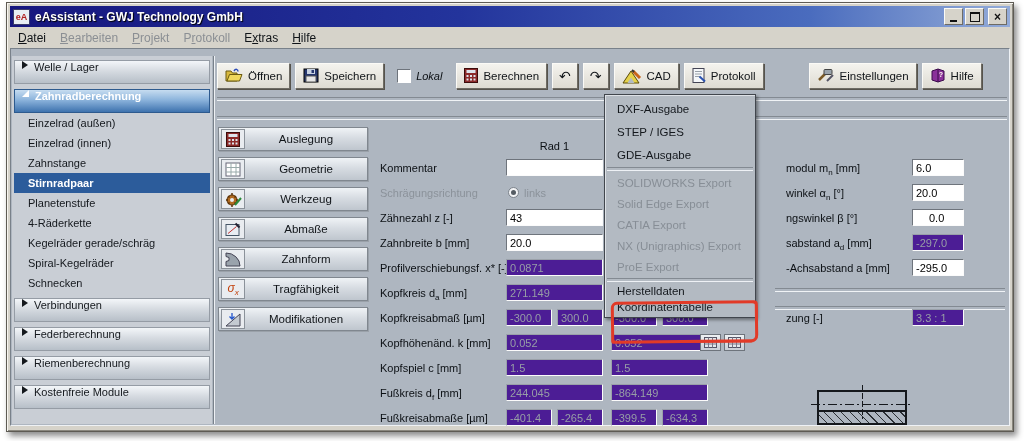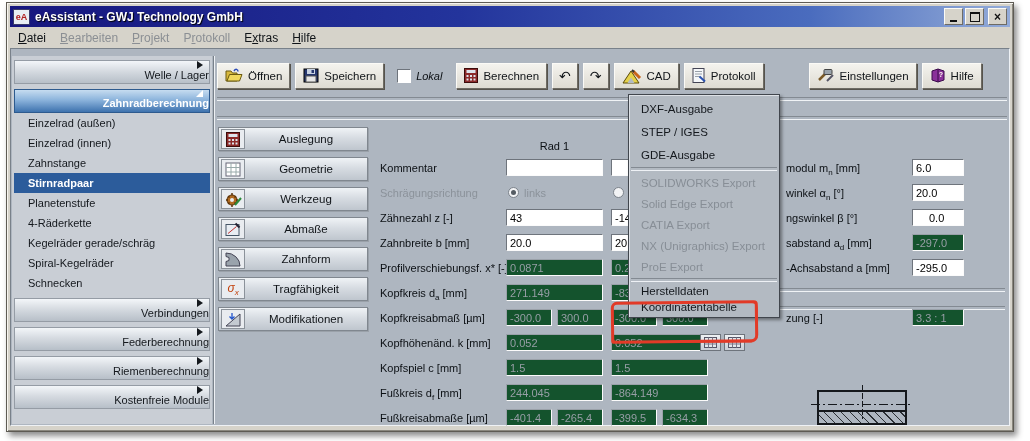--- a/index.html
+++ b/index.html
@@ -26,21 +26,21 @@
   .menubar{left:10px;top:27px;width:1000px;height:21px;background:#d6d3ca;display:flex;align-items:center;padding-left:8px;box-sizing:border-box;}
   .mitem{margin-right:14px;font-size:12px;color:#101418;}
   .mitem.dis{color:#8b8f94;}
 
   .content-bg{left:10px;top:48px;width:1000px;height:378px;background:#aeb6c0;
     border:1px solid;border-color:#79818a #eef1f5 #eef1f5 #79818a;box-sizing:border-box;}
 
   
   .sidebar{left:12px;top:56px;width:200px;height:368px;background:#c9ced5;overflow:hidden;padding:4px 2px 0 2px;box-sizing:border-box;z-index:5;}
   .sb-h{height:22px;margin-top:5px;background:linear-gradient(#f3f6f9,#d6dbe1 45%,#b7bfc8);
-    border:1px solid #959ca5;display:flex;align-items:flex-end;padding-left:7px;color:#14181d;flex-direction:column;}
+    border:1px solid #959ca5;display:flex;align-items:flex-start;padding-left:7px;color:#14181d;}
   .sb-h:first-child{margin-top:0;}
   .sb-h.exp{background:linear-gradient(#c6dcf0,#8cb4dc 45%,#3e72ae);color:#fff;font-weight:bold;border-color:#2d5queue088;}
   .sb-h.exp{border-color:#2d5a8e;}
   .tri-right{width:0;height:0;border-left:6px solid #14181d;border-top:4px solid transparent;border-bottom:4px solid transparent;margin-right:6px;}
   .sb-h.exp .tri-exp{width:0;height:0;border-right:7px solid #fff;border-top:7px solid transparent;margin-right:6px;}
   .sb-i{height:20px;line-height:20px;padding-left:14px;color:#14181d;}
   .sb-i.sel{background:#2c5c9b;color:#fff;font-weight:bold;}
   .vsep{left:213px;top:56px;width:0;height:368px;border-left:1px solid #79818a;border-right:1px solid #eef1f5;z-index:5;}
 
   
@@ -69,29 +69,29 @@
   .snav .lbl{flex:1;text-align:center;font-size:11.5px;color:#101418;}
   .sigma{font-size:12px;font-style:italic;color:#c2410c;}
   .sigma sub{font-size:8px;}
 
   
   .flabel{z-index:5;color:#0c1014;height:17px;line-height:17px;white-space:nowrap;}
   .flabel.dis{color:#8b929a;}
   .flabel sub{font-size:8px;}
   .fld{z-index:5;height:17px;line-height:15px;box-sizing:border-box;background:#fff;color:#000;
     border:1px solid;border-color:#6e747c #fbfbfb #fbfbfb #6e747c;padding:1px 3px;overflow:hidden;white-space:nowrap;}
-  .fld.ro{background:#14532d;color:#979ea6;border-color:#9aa1a9 #fbfbfb #fbfbfb #9aa1a9;}
+  .fld.ro{background:#4c1d95;color:#979ea6;border-color:#9aa1a9 #fbfbfb #fbfbfb #9aa1a9;}
   .rad1-header{left:506px;top:140px;width:97px;text-align:center;z-index:5;color:#0c1014;}
   .radio{width:11px;height:11px;border-radius:50%;background:#f2f3f5;border:1px solid #7b828a;z-index:5;box-sizing:border-box;position:absolute;}
   .radio .dot{width:5px;height:5px;border-radius:50%;background:#555c63;margin:2px 0 0 2px;}
   .minibtn{width:21px;height:17px;background:linear-gradient(#eef1f4,#c9ced5);border:1px solid #6e747c;z-index:6;
     display:flex;align-items:center;justify-content:center;font-size:10px;color:#3a4048;box-sizing:border-box;}
 
   
-  .cadmenu{left:628px;top:94px;width:152px;background:#b3bac2;border:1px solid #41464d;
+  .cadmenu{left:604px;top:94px;width:152px;background:#b3bac2;border:1px solid #41464d;
     box-shadow:inset 1px 1px 0 #dde1e6,2px 2px 3px rgba(0,0,0,.4);z-index:40;padding:2px 0;box-sizing:border-box;}
   .mi{padding-left:12px;display:flex;align-items:center;color:#14181d;font-size:11.5px;white-space:nowrap;}
   .mi.dis{color:#878e96;}
   .mi-lg{height:23px;} .mi-md{height:21px;} .mi-sm{height:16px;}
   .msep{height:2px;margin:1px 2px;border-top:1px solid #838a92;border-bottom:1px solid #eef1f5;}
 
   
   .red-box{left:611px;top:301px;width:147px;height:42px;border:3px solid #e23b28;border-radius:6px 4px 7px 3px;
     transform:rotate(-0.7deg);z-index:60;box-sizing:border-box;}
   .red-box:before{content:"";position:absolute;left:-2px;top:-2px;right:-3px;bottom:-3px;

